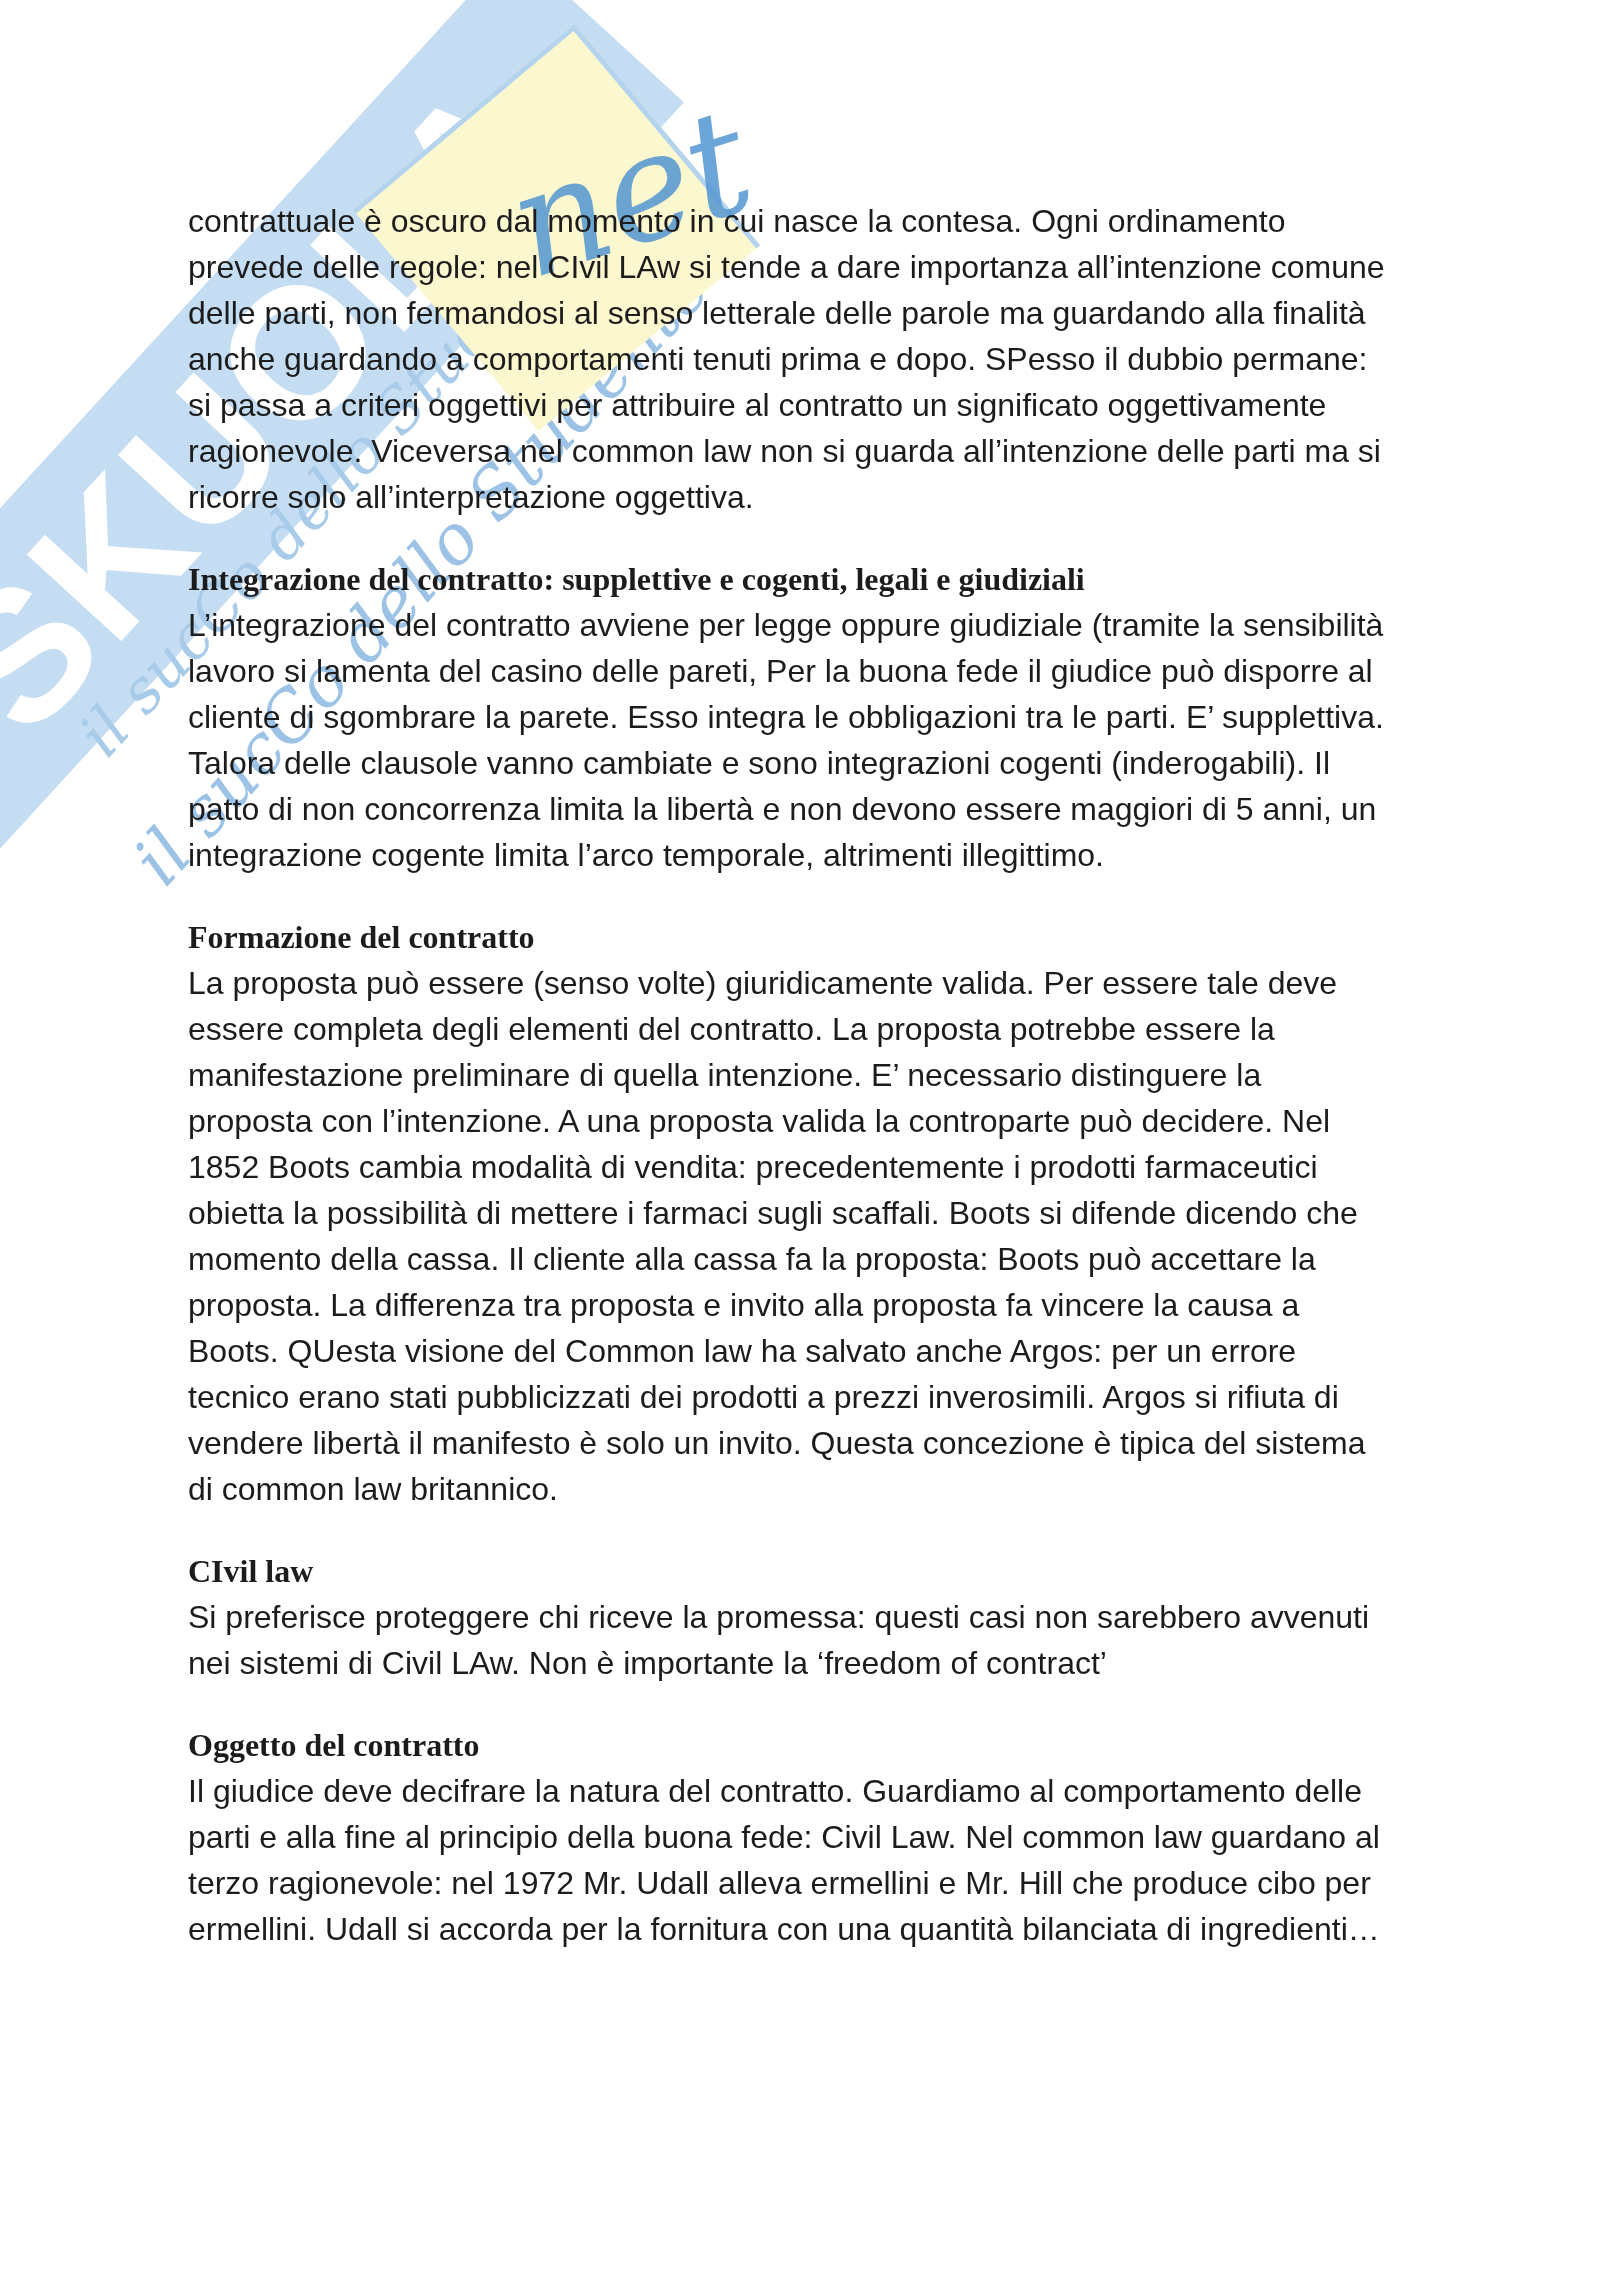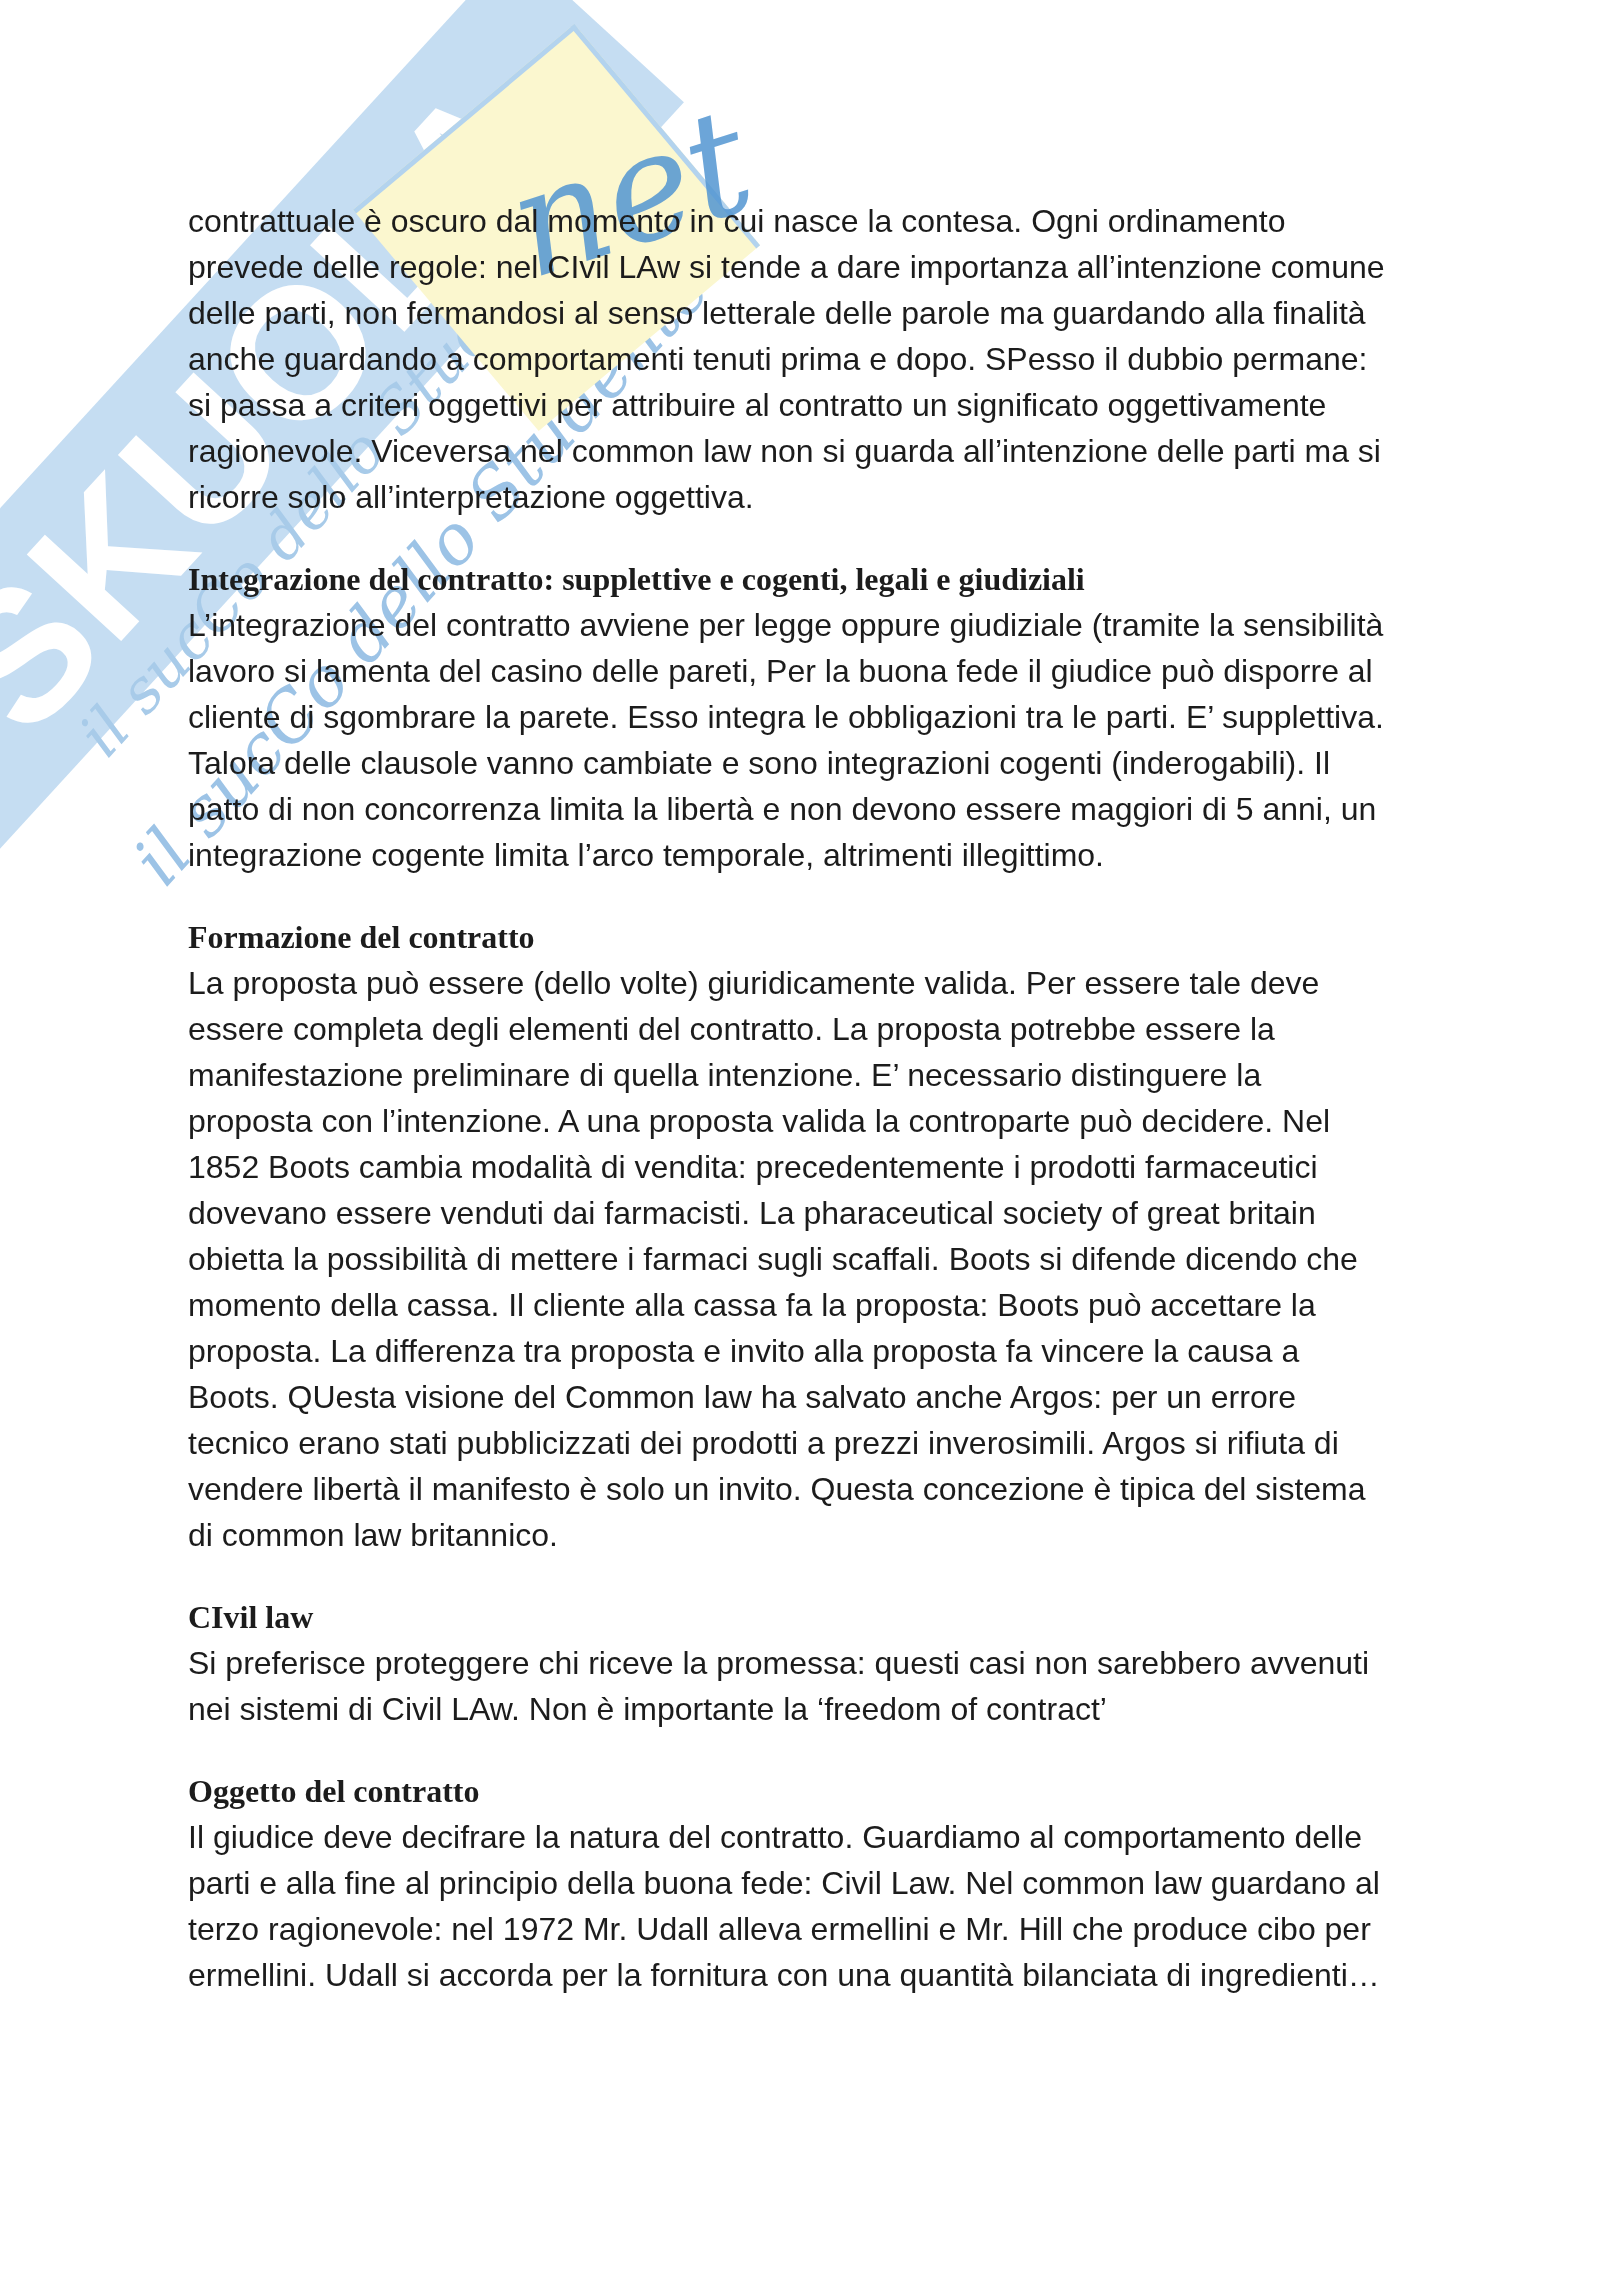--- a/index.html
+++ b/index.html
@@ -122,26 +122,25 @@
       <div class="block paragraph">
         <div class="line">L’integrazione del contratto avviene per legge oppure giudiziale (tramite la sensibilità</div>
         <div class="line">lavoro si lamenta del casino delle pareti, Per la buona fede il giudice può disporre al</div>
         <div class="line">cliente di sgombrare la parete. Esso integra le obbligazioni tra le parti. E’ supplettiva.</div>
         <div class="line">Talora delle clausole vanno cambiate e sono integrazioni cogenti (inderogabili). Il</div>
         <div class="line">patto di non concorrenza limita la libertà e non devono essere maggiori di 5 anni, un</div>
         <div class="line">integrazione cogente limita l’arco temporale, altrimenti illegittimo.</div>
       </div>
       <div class="block heading">Formazione del contratto</div>
       <div class="block paragraph">
-        <div class="line">La proposta può essere (dello volte) giuridicamente valida. Per essere tale deve</div>
+        <div class="line">La proposta può essere (senso volte) giuridicamente valida. Per essere tale deve</div>
         <div class="line">essere completa degli elementi del contratto. La proposta potrebbe essere la</div>
         <div class="line">manifestazione preliminare di quella intenzione. E’ necessario distinguere la</div>
         <div class="line">proposta con l’intenzione. A una proposta valida la controparte può decidere. Nel</div>
         <div class="line">1852 Boots cambia modalità di vendita: precedentemente i prodotti farmaceutici</div>
-        <div class="line">dovevano essere venduti dai farmacisti. La pharaceutical society of great britain</div>
         <div class="line">obietta la possibilità di mettere i farmaci sugli scaffali. Boots si difende dicendo che</div>
         <div class="line">momento della cassa. Il cliente alla cassa fa la proposta: Boots può accettare la</div>
         <div class="line">proposta. La differenza tra proposta e invito alla proposta fa vincere la causa a</div>
         <div class="line">Boots. QUesta visione del Common law ha salvato anche Argos: per un errore</div>
         <div class="line">tecnico erano stati pubblicizzati dei prodotti a prezzi inverosimili. Argos si rifiuta di</div>
         <div class="line">vendere libertà il manifesto è solo un invito. Questa concezione è tipica del sistema</div>
         <div class="line">di common law britannico.</div>
       </div>
       <div class="block heading">CIvil law</div>
       <div class="block paragraph">

